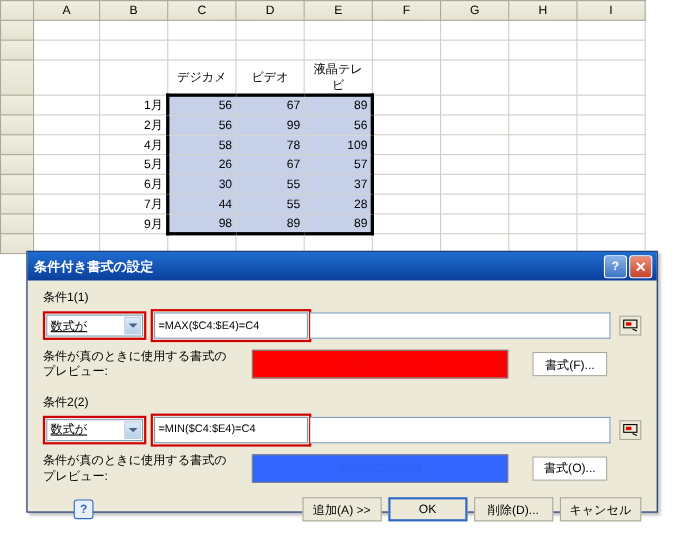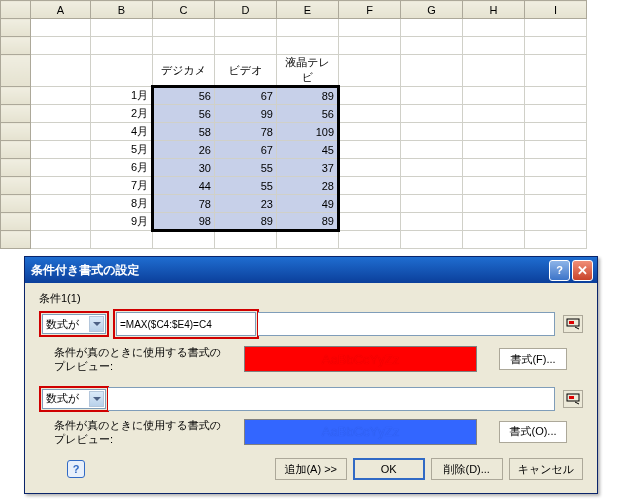--- a/index.html
+++ b/index.html
@@ -13,39 +13,39 @@
 .grid td.hd { text-align: center; }
 .colA { width: 30px; } .colB { width: 60px; } .colC { width: 62px; }
 .colD { width: 62px; } .colE { width: 62px; } .colF { width: 62px; }
 .colG { width: 62px; } .colH { width: 62px; } .colI { width: 62px; } .colJ { width: 62px; }
 .sel { background: #c7d0e9 !important; }
 .boxT { border-top: 3px solid #000 !important; }
 .boxB { border-bottom: 3px solid #000 !important; }
 .boxL { border-left: 3px solid #000 !important; }
 .boxR { border-right: 3px solid #000 !important; }
 
-.dialog { position: absolute; left: 24px; top: 256px; width: 574px; height: 238px; border: 1px solid #0a246a; background: #ece9d8; box-shadow: 2px 2px 3px rgba(0,0,0,.3); }
+.dialog { position: absolute; left: 24px; top: 228px; width: 574px; height: 238px; border: 1px solid #0a246a; background: #ece9d8; box-shadow: 2px 2px 3px rgba(0,0,0,.3); }
 .titlebar { height: 26px; background: linear-gradient(#1f6dd0, #0b3f9b); display: flex; align-items: center; padding: 0 4px 0 6px; color: #fff; font-weight: bold; font-size: 12px; }
 .titlebar .spacer { flex: 1; }
 .titlebtn { width: 21px; height: 21px; margin-left: 2px; border: 1px solid #fff; border-radius: 3px; display: flex; align-items: center; justify-content: center; font-family: Arial; font-weight: bold; font-size: 11px; }
 .helpbtn { background: linear-gradient(#8db4e8, #3c74c8); color: #fff; }
 .closebtn { background: linear-gradient(#f08f77, #c8432b); color: #fff; font-size: 13px; }
 
 .content { padding: 8px 14px 6px 14px; }
 .condlabel { font-size: 11px; margin-bottom: 3px; }
 .row { display: flex; align-items: center; gap: 4px; }
-.combo { width: 64px; height: 20px; border: 1px solid #7f9db9; background: #fff; display: flex; align-items: center; padding: 0 1px 0 3px; }
+.combo { width: 88px; height: 20px; border: 1px solid #7f9db9; background: #fff; display: flex; align-items: center; padding: 0 1px 0 3px; text-decoration: underline; }
 .combo .arrow { margin-left: auto; width: 15px; height: 16px; background: linear-gradient(#dbeaf9, #b9d1ea); border: 1px solid #b4c7dc; display: flex; align-items: center; justify-content: center; }
 .combo .arrow::after { content: ""; border-left: 4px solid transparent; border-right: 4px solid transparent; border-top: 4px solid #4d6185; }
 .redbox { border: 2px solid #d00000; padding: 1px; display: flex; }
 .formula { flex: 1; height: 24px; border: 1px solid #7f9db9; background: #fff; padding: 0 3px; display: flex; align-items: center; font-size: 10px; }
 .pickbtn { width: 20px; height: 18px; border: 1px solid #aca899; background: #ece9d8; margin-left: 4px; display: flex; align-items: center; justify-content: center; }
 .pickbtn svg { width: 14px; height: 12px; }
 
-.prevrow { display: flex; align-items: center; margin-top: 6px; gap: 22px; margin-left: 15px; }
+.prevrow { display: flex; align-items: center; margin-top: 6px; gap: 22px; }
 .prevlabel { width: 168px; font-size: 11px; line-height: 1.3; }
 .preview { width: 233px; height: 26px; border: 1px solid #808080; display: flex; align-items: center; justify-content: center; font-size: 13px; }
 .preview.red { background: #ff0000; color: #ff0000; text-shadow: 0 0 1px rgba(0,0,0,.15);}
 .preview.blue { background: #3366ff; color: #3366ff; text-shadow: 0 0 1px rgba(0,0,0,.15);}
 .fmtbtn { width: 68px; height: 22px; border: 1px solid #aca899; background: #ffffff; font-size: 11px; }
 
 .btnrow { display: flex; justify-content: flex-end; gap: 6px; padding: 6px 14px; align-items: center; }
 .btnrow .helpicon { margin-right: auto; width: 18px; height: 18px; border: 1px solid #316ac5; border-radius: 3px; background:#e8f0fb; color: #316ac5; display: flex; align-items: center; justify-content: center; font-weight: bold; font-size:11px; margin-left: 28px;}
 .dlgbtn { min-width: 72px; height: 22px; border: 1px solid #aca899; background: #ece9d8; font-size: 11px; padding: 0 8px; }
 .dlgbtn.default { border: 2px solid #316ac5; }
@@ -157,21 +157,21 @@
         <td></td>
         <td></td>
       </tr>
 
 <tr>
         <th></th>
         <td></td>
 <td class="rh">5月</td>
 <td class="num sel boxL">26</td>
 <td class="num sel">67</td>
-<td class="num sel boxR">45</td>
+<td class="num sel boxR">57</td>
 <td></td>
         <td></td>
         <td></td>
         <td></td>
       </tr>
 
 <tr>
         <th></th>
         <td></td>
 <td class="rh">6月</td>
@@ -190,32 +190,20 @@
 <td class="rh">7月</td>
 <td class="num sel boxL">44</td>
 <td class="num sel">55</td>
 <td class="num sel boxR">28</td>
 <td></td>
         <td></td>
         <td></td>
         <td></td>
       </tr>
 
-<tr>
-        <th></th>
-        <td></td>
-<td class="rh">8月</td>
-<td class="num sel boxL">78</td>
-<td class="num sel">23</td>
-<td class="num sel boxR">49</td>
-<td></td>
-        <td></td>
-        <td></td>
-        <td></td>
-      </tr>
 
 <tr>
         <th></th>
         <td></td>
 <td class="rh">9月</td>
 <td class="num sel boxL boxB">98</td>
 <td class="num sel boxB">89</td>
 <td class="num sel boxR boxB">89</td>
 <td></td>
         <td></td>
@@ -266,26 +254,30 @@
           </svg>
         </div>
     </div>
     <div class="prevrow">
       <div class="prevlabel">条件が真のときに使用する書式のプレビュー:</div>
       <div class="preview red">AaBbCcYyZz</div>
       <button class="fmtbtn">書式(F)...</button>
     </div>
 
     <div class="cond2">
+    <div class="condlabel">条件2(2)</div>
     <div class="row">
       <div class="redbox">
             <div class="combo">
               <span>数式が</span>
               <span class="arrow"></span>
             </div>
+          </div>
+      <div class="redbox" style="flex:0 0 146px;">
+            <div class="formula">=MIN($C4:$E4)=C4</div>
           </div>
       <div class="formula" style="flex:1; border-left:none; margin-left:-5px;"></div>
       <div class="pickbtn">
             <svg viewBox="0 0 14 12">
               <rect x="1" y="1" width="12" height="7" fill="none" stroke="#000" stroke-width="1"></rect>
               <rect x="3" y="3" width="5" height="3" fill="#d00"></rect>
               <path d="M9 9 L13 11" stroke="#000"></path>
             </svg>
           </div>
     </div>

